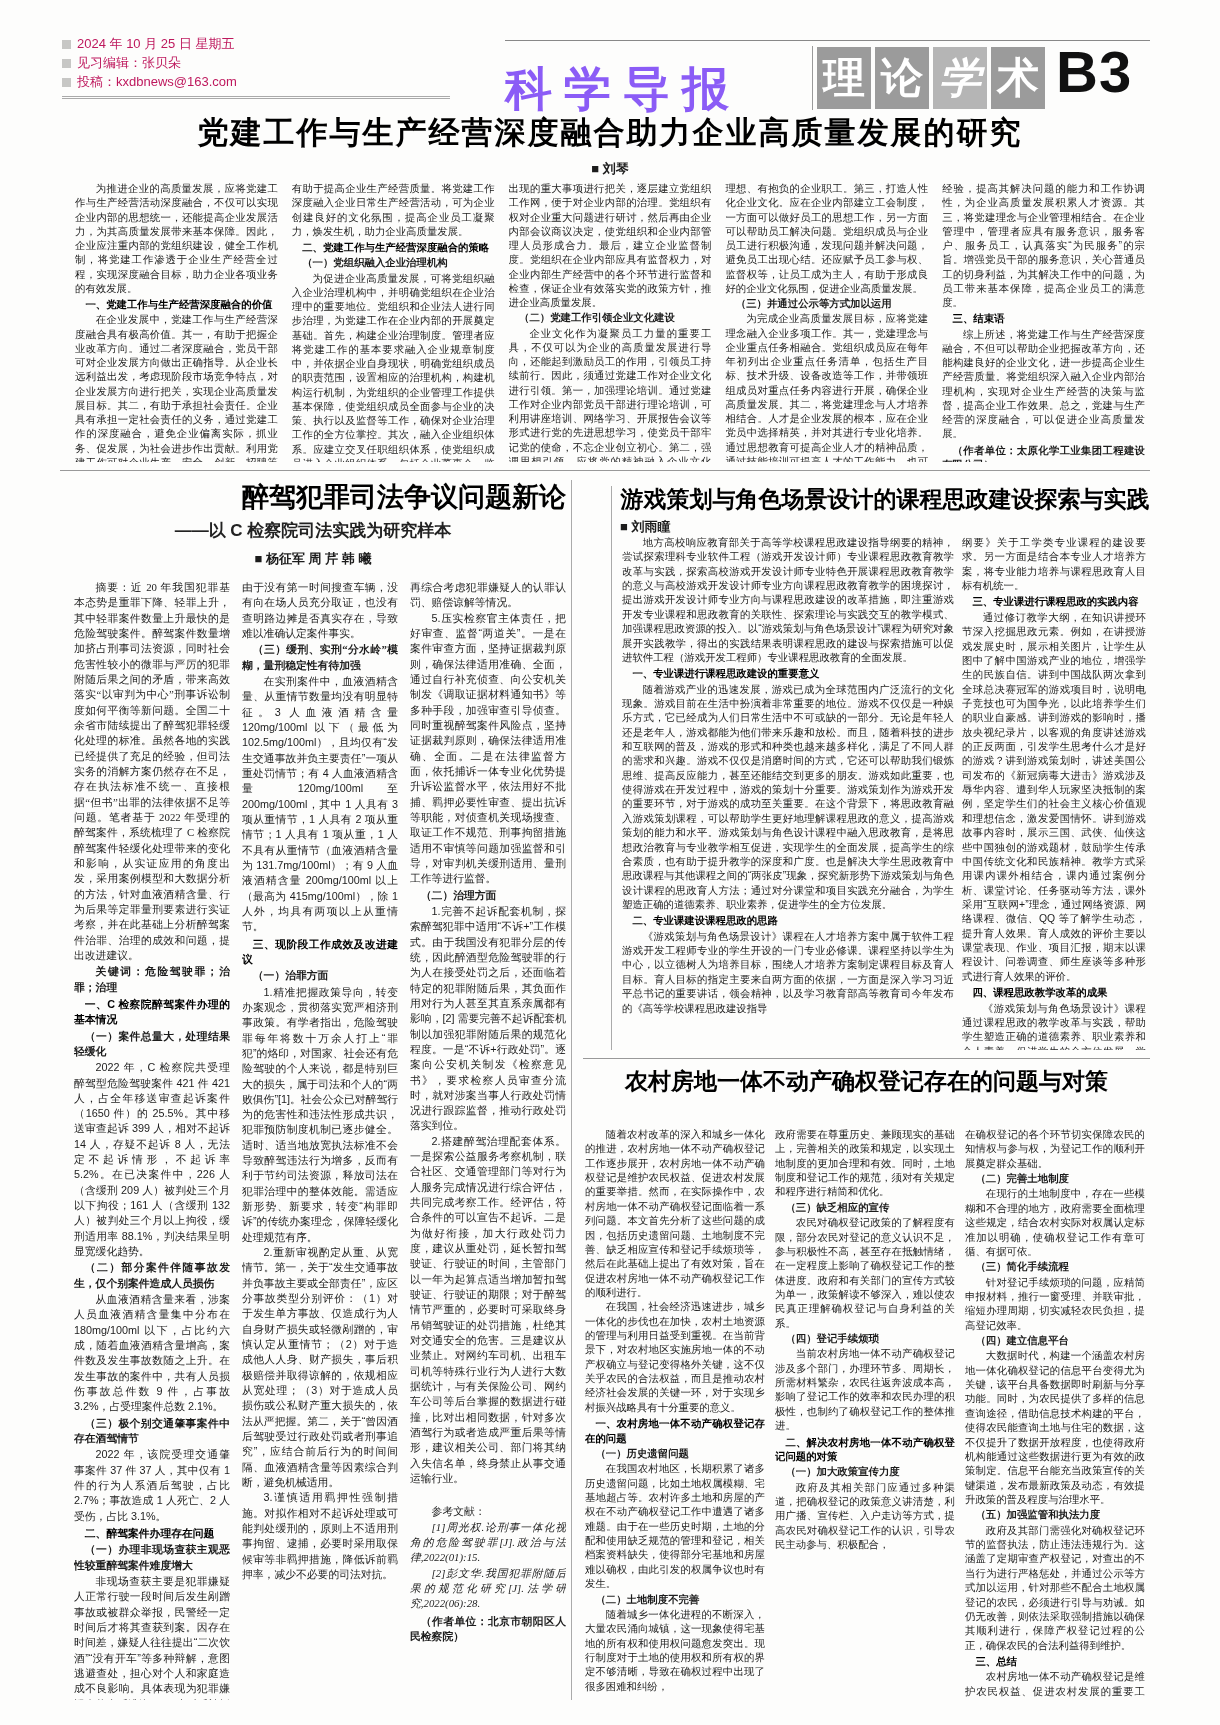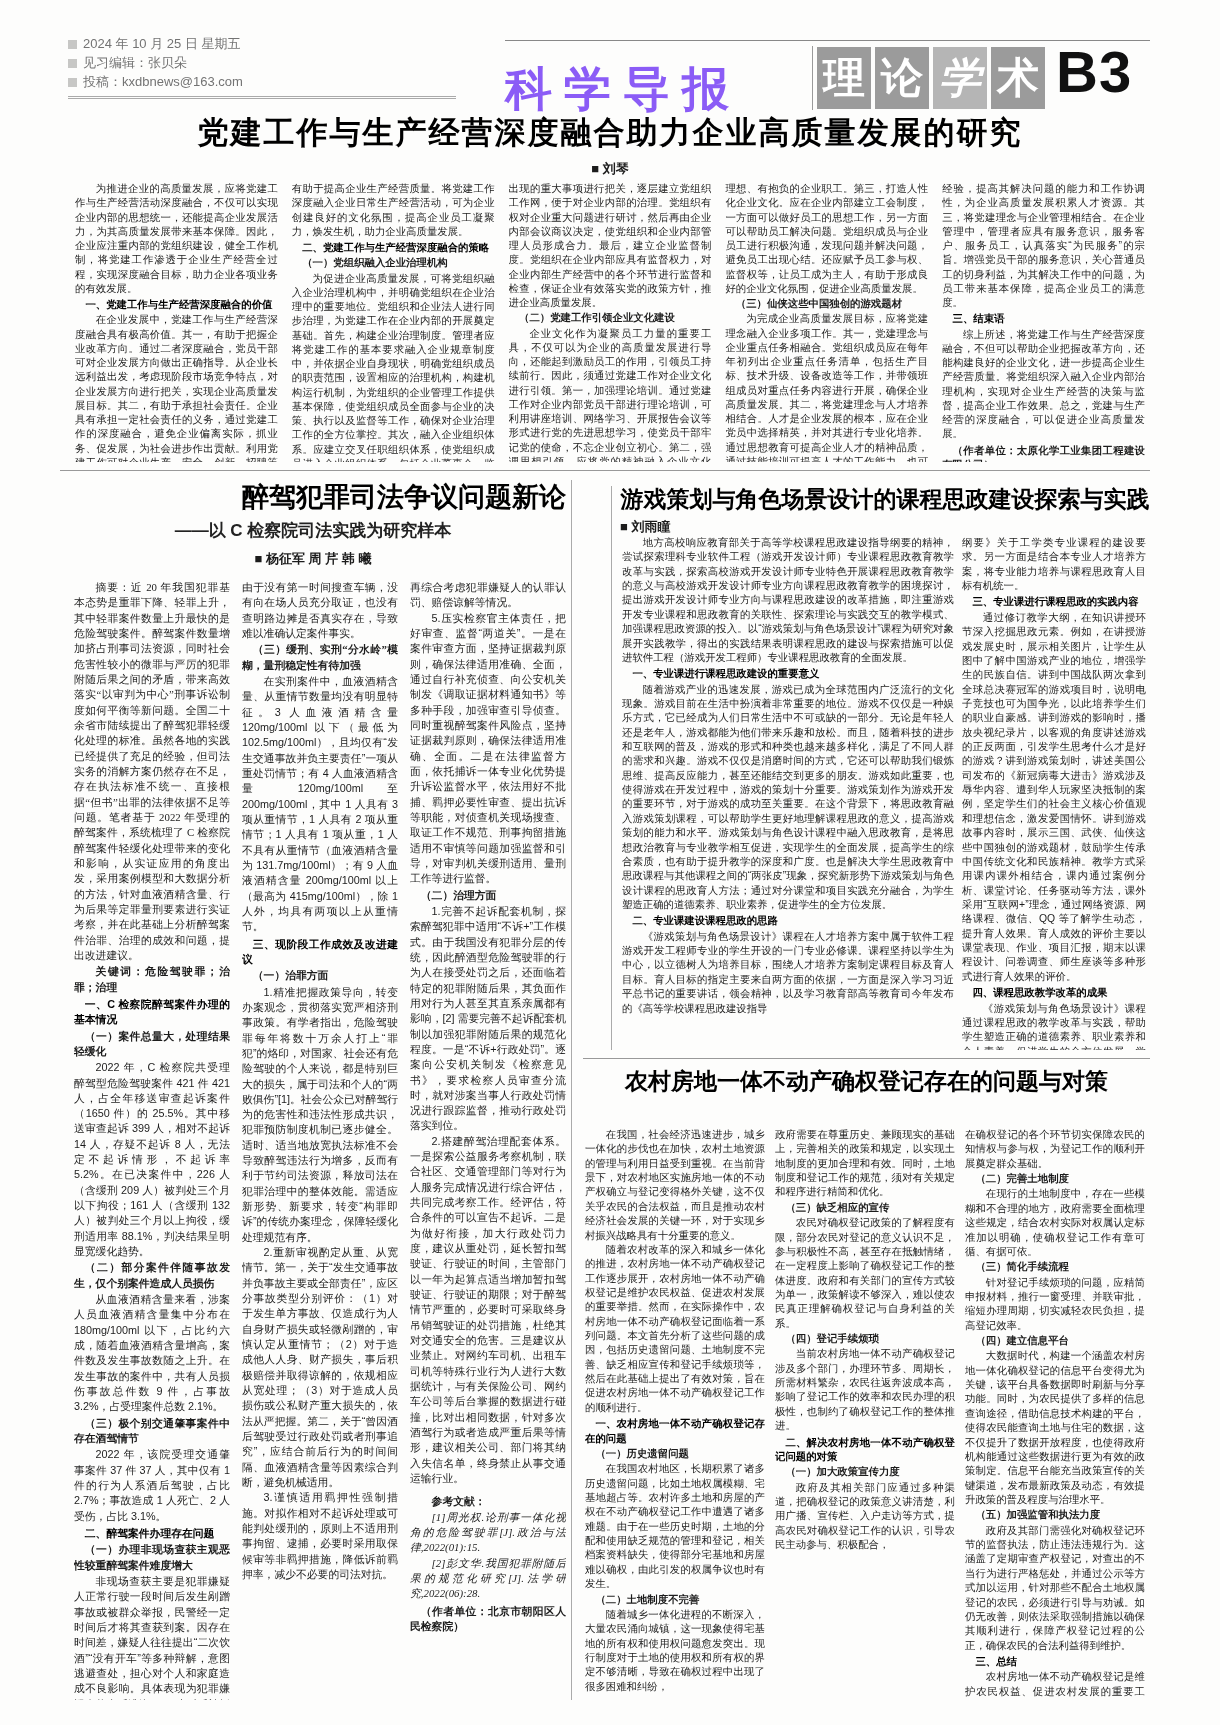--- a/index.html
+++ b/index.html
@@ -1,20 +1,20 @@
 <!DOCTYPE html>
 <html><head>
 <meta charset="utf-8">
 <style>
   html,body{margin:0;padding:0;background:#e9e8e5;}
   .page{position:relative;width:1220px;height:1725px;background:#fdfdfc;margin:0 auto;
         font-family:"Liberation Sans","DejaVu Sans",sans-serif;color:#1c1c1c;overflow:hidden;}
   
-  .mast-left{position:absolute;left:68px;top:34px;width:388px;font-size:13px;line-height:19px;
-             color:#737373;padding-bottom:5px;border-bottom:3px double #aaa;}
+  .mast-left{position:absolute;left:62px;top:34px;width:388px;font-size:13px;line-height:19px;
+             color:#be185d;padding-bottom:5px;border-bottom:3px double #aaa;}
   .mast-left .row{white-space:nowrap;}
   .sq{display:inline-block;width:9px;height:9px;background:#c7c7c5;margin-right:6px;vertical-align:-1px;}
   .logo{position:absolute;left:505px;top:58px;font-family:"DejaVu Serif","Liberation Serif",serif;
         font-weight:700;font-size:47px;color:#8b5cf6;letter-spacing:12px;}
   .hr-top{position:absolute;left:505px;top:40px;width:645px;height:1px;background:#888;}
   .sec-wrap{position:absolute;left:812px;top:46px;display:flex;gap:4px;align-items:center;}
   .vline{width:1px;height:64px;background:#9a9a9a;}
   .secchar{width:54px;height:62px;background:#9b9b9b;color:#fff;font-size:42px;font-weight:800;
            display:flex;align-items:center;justify-content:center;}
   .secchar.alt{background:#b5b5b5;font-style:italic;font-family:"DejaVu Serif",serif;}
@@ -49,21 +49,21 @@
               text-align:justify;font-size:10.4px;line-height:1.38;}
   .cols-rural{left:585px;top:1128px;width:562px;height:572px;gap:10px;}
   .cols-rural .col{width:180px;font-size:10.4px;line-height:1.38;}
   
   .b{margin:0;}
   .b-p,.b-abs,.b-kw,.b-ref,.b-refh{text-indent:2em;}
   .b-h{font-weight:800;color:#000;text-indent:1em;margin:2px 0 1px;}
   .b-k{font-weight:700;font-family:"Liberation Serif","DejaVu Serif",serif;text-indent:1em;margin:1px 0;}
   .b-abs,.b-kw,.b-ref,.b-auth,.b-authr{font-family:"Liberation Serif","DejaVu Serif",serif;}
   .b-kw{font-weight:700;margin:1px 0;}
-  .b-refh{font-weight:700;margin-top:8px;}
+  .b-refh{font-weight:400;margin-top:18px;}
   .b-ref{font-style:italic;}
   .b-auth{font-weight:700;text-indent:1em;margin-top:2px;}
 </style>
 </head>
 <body>
 
 <div class="page">
 
   <div class="mast-left">
     <div class="row"><span class="sq"></span><span>2024 年 10 月 25 日  星期五</span></div>
@@ -95,21 +95,21 @@
         <div class="b b-k">（一）党组织融入企业治理机构</div>
         <div class="b b-p">为促进企业高质量发展，可将党组织融入企业治理机构中，并明确党组织在企业治理中的重要地位。党组织和企业法人进行同步治理，为党建工作在企业内部的开展奠定基础。首先，构建企业治理制度。管理者应将党建工作的基本要求融入企业规章制度中，并依据企业自身现状，明确党组织成员的职责范围，设置相应的治理机构，构建机构运行机制，为党组织的企业管理工作提供基本保障，使党组织成员全面参与企业的决策、执行以及监督等工作，确保对企业治理工作的全方位掌控。其次，融入企业组织体系。应建立交叉任职组织体系，使党组织成员进入企业组织体系，包括企业董事会、监事会等组织，将党组织的领导班子选入企业一、二级领导班子内，并由党组织成员对企业内部</div>
       </div>
     <div class="col">
         <div class="b b-pc">出现的重大事项进行把关，逐层建立党组织工作网，便于对企业内部的治理。党组织有权对企业重大问题进行研讨，然后再由企业内部会议商议决定，使党组织和企业内部管理人员形成合力。最后，建立企业监督制度。党组织在企业内部应具有监督权力，对企业内部生产经营中的各个环节进行监督和检查，保证企业有效落实党的政策方针，推进企业高质量发展。</div>
         <div class="b b-k">（二）党建工作引领企业文化建设</div>
         <div class="b b-p">企业文化作为凝聚员工力量的重要工具，不仅可以为企业的高质量发展进行导向，还能起到激励员工的作用，引领员工持续前行。因此，须通过党建工作对企业文化进行引领。第一，加强理论培训。通过党建工作对企业内部党员干部进行理论培训，可利用讲座培训、网络学习、开展报告会议等形式进行党的先进思想学习，使党员干部牢记党的使命，不忘企业创立初心。第二，强调思想引领。应将党的精神融入企业文化中，提高企业员工对党的高度认同感，培养员工形成爱岗敬业的行为习惯，传承优秀的中华文化和道德品质，弘扬工匠精神，使员工成为一个有</div>
       </div>
     <div class="col">
         <div class="b b-pc">理想、有抱负的企业职工。第三，打造人性化企业文化。应在企业内部建立工会制度，一方面可以做好员工的思想工作，另一方面可以帮助员工解决问题。党组织成员与企业员工进行积极沟通，发现问题并解决问题，避免员工出现心结。还应赋予员工参与权、监督权等，让员工成为主人，有助于形成良好的企业文化氛围，促进企业高质量发展。</div>
-        <div class="b b-k">（三）仙侠这些中国独创的游戏题材</div>
+        <div class="b b-k">（三）并通过公示等方式加以运用</div>
         <div class="b b-p">为完成企业高质量发展目标，应将党建理念融入企业多项工作。其一，党建理念与企业重点任务相融合。党组织成员应在每年年初列出企业重点任务清单，包括生产目标、技术升级、设备改造等工作，并带领班组成员对重点任务内容进行开展，确保企业高质量发展。其二，将党建理念与人才培养相结合。人才是企业发展的根本，应在企业党员中选择精英，并对其进行专业化培养。通过思想教育可提高企业人才的精神品质，通过技能培训可提高人才的工作能力。也可以在其中选拔人才成为企业的中、高层管理者，为其提供更多实践管理机会，丰富管理</div>
       </div>
     <div class="col">
         <div class="b b-pc">经验，提高其解决问题的能力和工作协调性，为企业高质量发展积累人才资源。其三，将党建理念与企业管理相结合。在企业管理中，管理者应具有服务意识，服务客户、服务员工，认真落实“为民服务”的宗旨。增强党员干部的服务意识，关心普通员工的切身利益，为其解决工作中的问题，为员工带来基本保障，提高企业员工的满意度。</div>
         <div class="b b-h">三、结束语</div>
         <div class="b b-p">综上所述，将党建工作与生产经营深度融合，不但可以帮助企业把握改革方向，还能构建良好的企业文化，进一步提高企业生产经营质量。将党组织深入融入企业内部治理机构，实现对企业生产经营的决策与监督，提高企业工作效果。总之，党建与生产经营的深度融合，可以促进企业高质量发展。</div>
         <div class="b b-auth">（作者单位：太原化学工业集团工程建设有限公司）</div>
       </div>
   </div>
 
@@ -172,22 +172,22 @@
       <div class="b b-h">三、专业课进行课程思政的实践内容</div>
       <div class="b b-p">通过修订教学大纲，在知识讲授环节深入挖掘思政元素。例如，在讲授游戏发展史时，展示相关图片，让学生从图中了解中国游戏产业的地位，增强学生的民族自信。讲到中国战队两次拿到全球总决赛冠军的游戏项目时，说明电子竞技也可为国争光，以此培养学生们的职业自豪感。讲到游戏的影响时，播放央视纪录片，以客观的角度讲述游戏的正反两面，引发学生思考什么才是好的游戏？讲到游戏策划时，讲述美国公司发布的《新冠病毒大进击》游戏涉及辱华内容、遭到华人玩家坚决抵制的案例，坚定学生们的社会主义核心价值观和理想信念，激发爱国情怀。讲到游戏故事内容时，展示三国、武侠、仙侠这些中国独创的游戏题材，鼓励学生传承中国传统文化和民族精神。教学方式采用课内课外相结合，课内通过案例分析、课堂讨论、任务驱动等方法，课外采用“互联网+”理念，通过网络资源、网络课程、微信、QQ 等了解学生动态，提升育人效果。育人成效的评价主要以课堂表现、作业、项目汇报，期末以课程设计、问卷调查、师生座谈等多种形式进行育人效果的评价。</div>
       <div class="b b-h">四、课程思政教学改革的成果</div>
       <div class="b b-p">《游戏策划与角色场景设计》课程通过课程思政的教学改革与实践，帮助学生塑造正确的道德素养、职业素养和个人素养，促进学生的全方位发展。学生围绕中国传统文化、社会民生安全等主题策划的游戏项目，不仅得到校内教师的认可，也在省级以上的赛事上屡获佳绩，有力地验证了课程思政的育人效果。</div>
     </div>
 
   <div class="hr2"></div>
   <div class="t-rural">农村房地一体不动产确权登记存在的问题与对策</div>
   <div class="cols cols-rural">
     <div class="col">
+        <div class="b b-p">随着农村改革的深入和城乡一体化的推进，农村房地一体不动产确权登记工作逐步展开，农村房地一体不动产确权登记是维护农民权益、促进农村发展的重要举措。然而，在实际操作中，农村房地一体不动产确权登记面临着一系列问题。本文首先分析了这些问题的成因，包括历史遗留问题、土地制度不完善、缺乏相应宣传和登记手续烦琐等，然后在此基础上提出了有效对策，旨在促进农村房地一体不动产确权登记工作的顺利进行。</div>
         <div class="b b-p">在我国，社会经济迅速进步，城乡一体化的步伐也在加快，农村土地资源的管理与利用日益受到重视。在当前背景下，对农村地区实施房地一体的不动产权确立与登记变得格外关键，这不仅关乎农民的合法权益，而且是推动农村经济社会发展的关键一环，对于实现乡村振兴战略具有十分重要的意义。</div>
-        <div class="b b-p">随着农村改革的深入和城乡一体化的推进，农村房地一体不动产确权登记工作逐步展开，农村房地一体不动产确权登记是维护农民权益、促进农村发展的重要举措。然而，在实际操作中，农村房地一体不动产确权登记面临着一系列问题。本文首先分析了这些问题的成因，包括历史遗留问题、土地制度不完善、缺乏相应宣传和登记手续烦琐等，然后在此基础上提出了有效对策，旨在促进农村房地一体不动产确权登记工作的顺利进行。</div>
         <div class="b b-h">一、农村房地一体不动产确权登记存在的问题</div>
         <div class="b b-k">（一）历史遗留问题</div>
         <div class="b b-p">在我国农村地区，长期积累了诸多历史遗留问题，比如土地权属模糊、宅基地超占等。农村许多土地和房屋的产权在不动产确权登记工作中遭遇了诸多难题。由于在一些历史时期，土地的分配和使用缺乏规范的管理和登记，相关档案资料缺失，使得部分宅基地和房屋难以确权，由此引发的权属争议也时有发生。</div>
         <div class="b b-k">（二）土地制度不完善</div>
         <div class="b b-p">随着城乡一体化进程的不断深入，大量农民涌向城镇，这一现象使得宅基地的所有权和使用权问题愈发突出。现行制度对于土地的使用权和所有权的界定不够清晰，导致在确权过程中出现了很多困难和纠纷，</div>
       </div>
     <div class="col">
         <div class="b b-pc">政府需要在尊重历史、兼顾现实的基础上，完善相关的政策和规定，以实现土地制度的更加合理和有效。同时，土地制度和登记工作的规范，须对有关规定和程序进行精简和优化。</div>
         <div class="b b-k">（三）缺乏相应的宣传</div>
         <div class="b b-p">农民对确权登记政策的了解程度有限，部分农民对登记的意义认识不足，参与积极性不高，甚至存在抵触情绪，在一定程度上影响了确权登记工作的整体进度。政府和有关部门的宣传方式较为单一，政策解读不够深入，难以使农民真正理解确权登记与自身利益的关系。</div>

